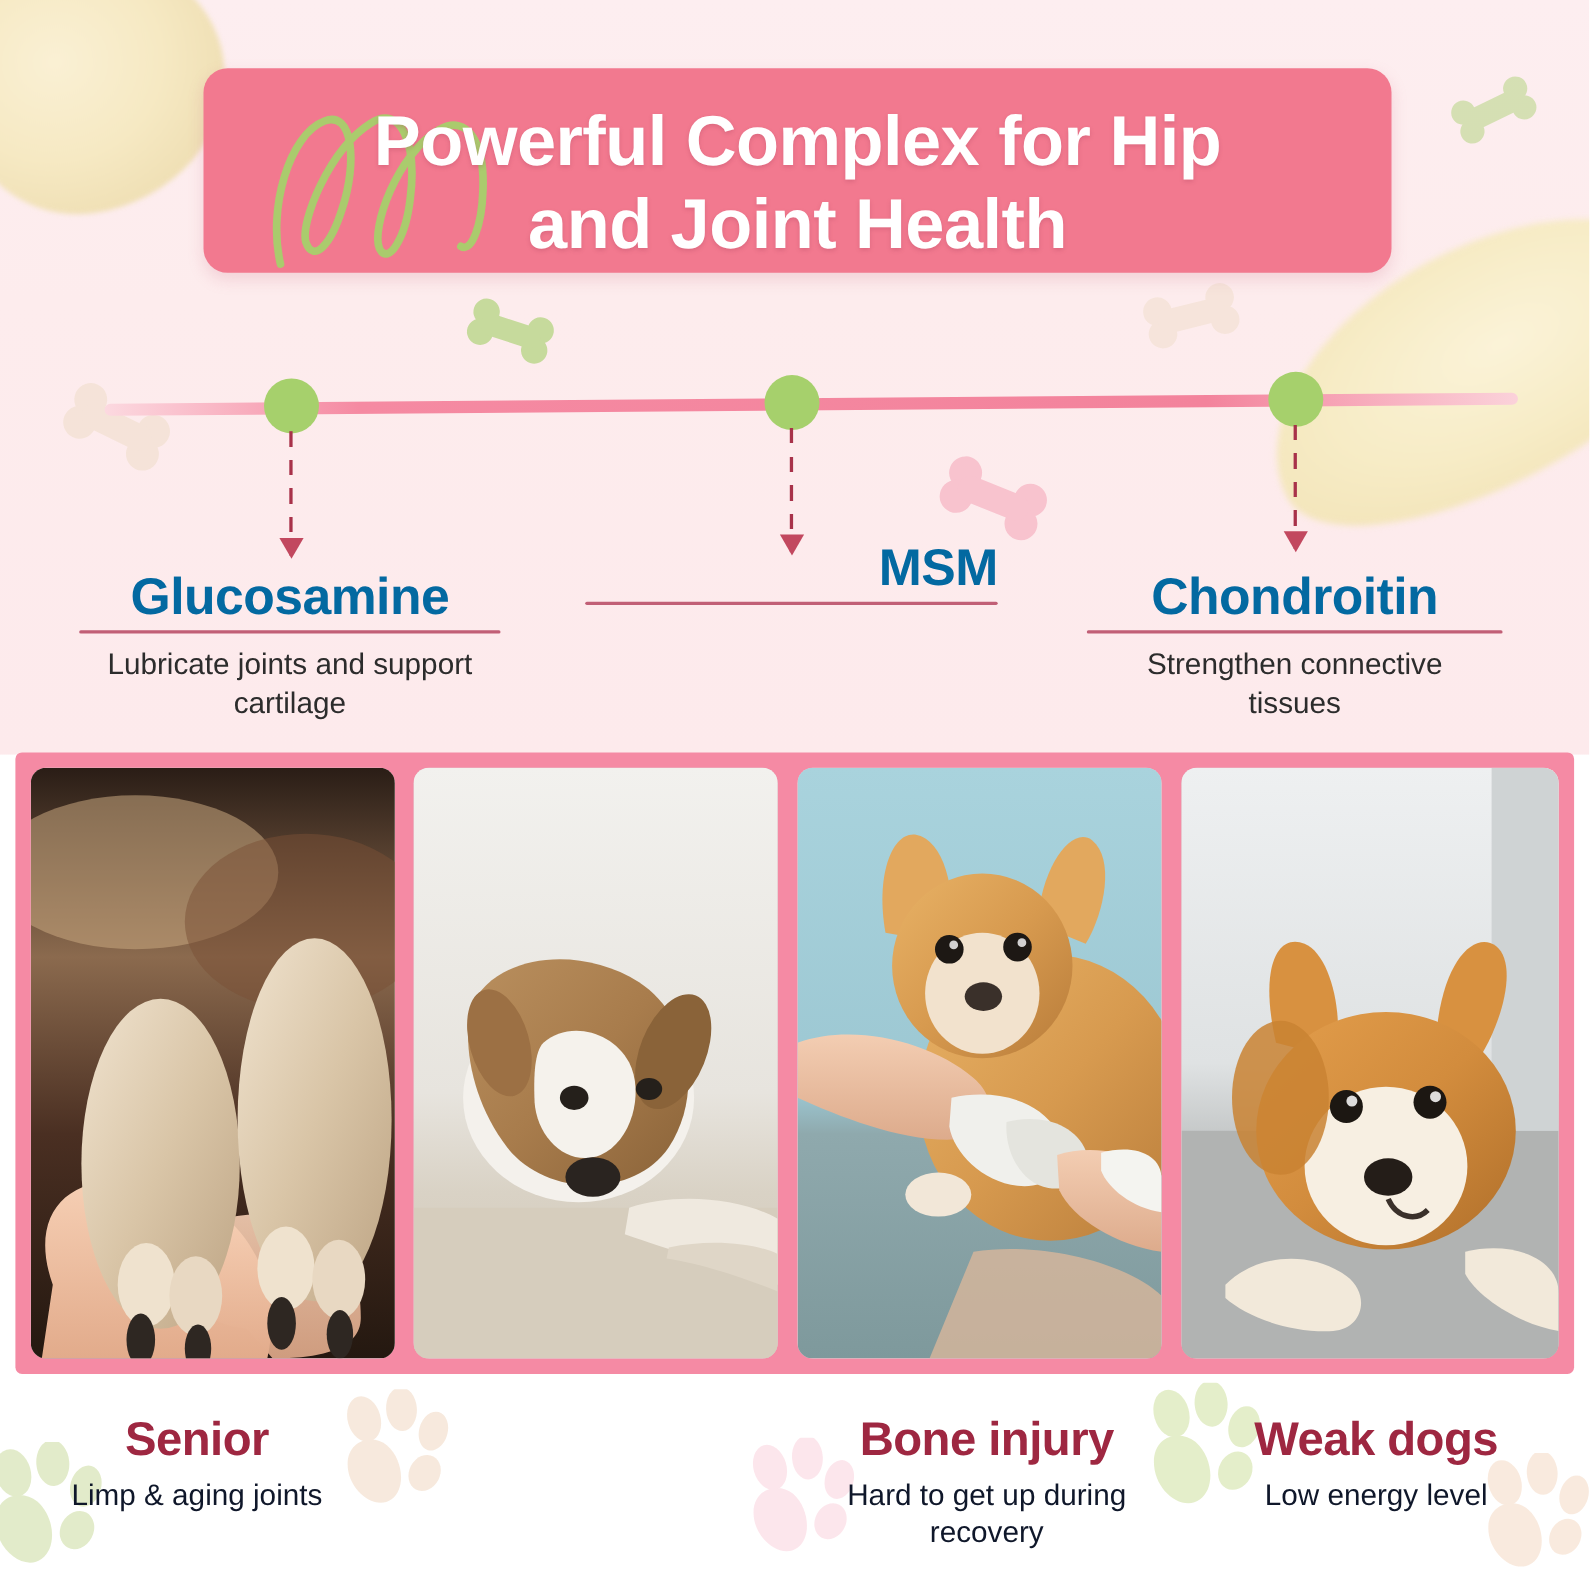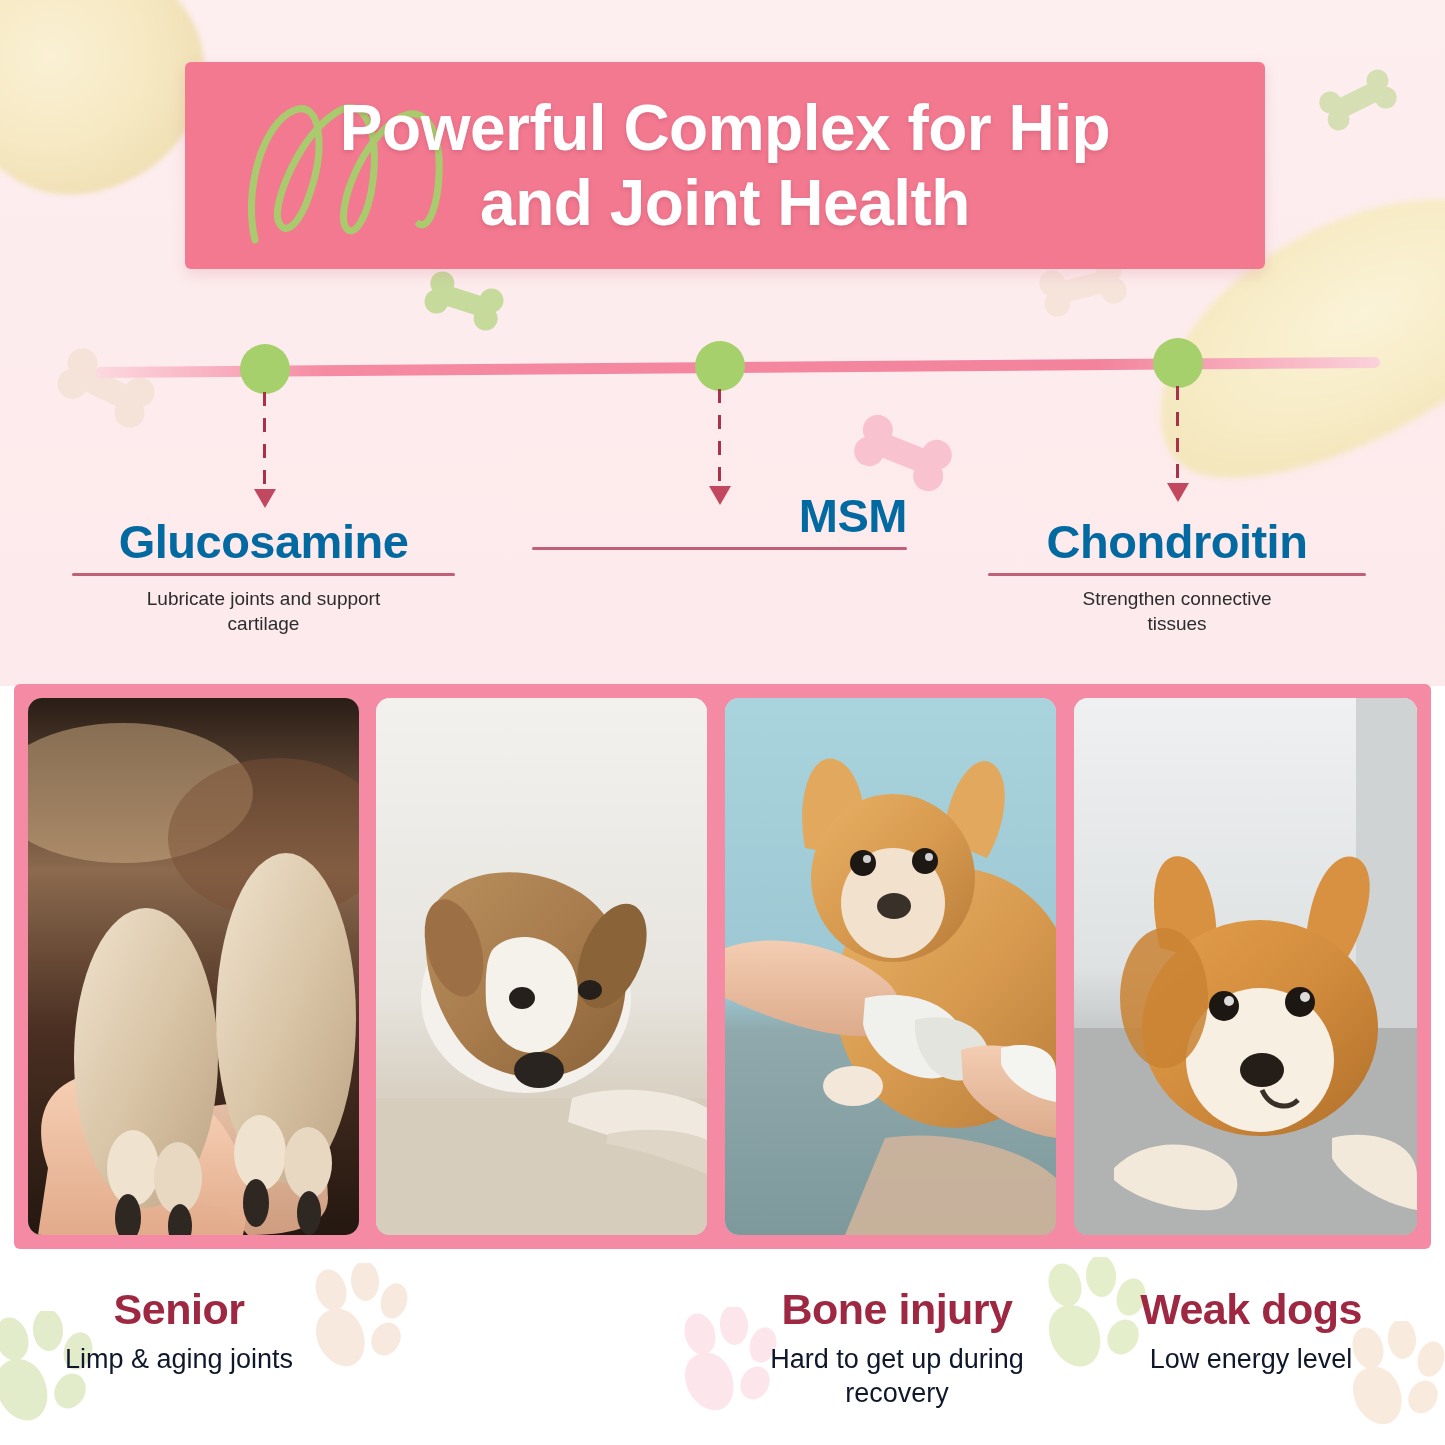--- a/index.html
+++ b/index.html
@@ -30,22 +30,22 @@
     filter:blur(3px);
     transform:rotate(-28deg);
   }
 
   
   .bone{position:absolute;}
   .bone svg{display:block;}
 
   
   .header-card{
-    position:absolute;left:185px;top:62px;width:1080px;height:207px;
-    background:#f2798f;border-radius:6px;
+    position:absolute;left:185px;top:62px;width:1080px;height:186px;
+    background:#f2798f;border-radius:22px;
     box-shadow:0 6px 14px rgba(210,120,140,.22);
     overflow:hidden;
   }
   .squiggle{position:absolute;left:48px;top:8px;width:230px;height:185px;opacity:.95;}
   .header-title{
     position:absolute;left:0;top:0;width:1080px;height:207px;
     display:flex;align-items:center;justify-content:center;
     text-align:center;color:#ffffff;
     font-weight:bold;font-size:64px;line-height:1.16;
     letter-spacing:-.5px;
@@ -74,21 +74,21 @@
     border-top:19px solid #c2485f;
   }
 
   
   .ing{position:absolute;text-align:center;}
   .ing-name{
     color:#0369a1;font-weight:bold;font-size:47px;line-height:1.05;
     letter-spacing:-.5px;white-space:nowrap;
   }
   .ing-rule{height:3px;background:#c15f76;margin:7px 0 11px 0;border-radius:2px;}
-  .ing-desc{color:#2c2c2c;font-size:19px;line-height:1.28;}
+  .ing-desc{color:#2c2c2c;font-size:27px;line-height:1.28;}
 
   
   .photo-band{
     position:absolute;left:14px;top:684px;width:1417px;height:565px;
     background:#f58aa4;border-radius:6px;
   }
   .photo{
     position:absolute;top:14px;height:537px;border-radius:14px;overflow:hidden;
     background:#ddd;
   }

